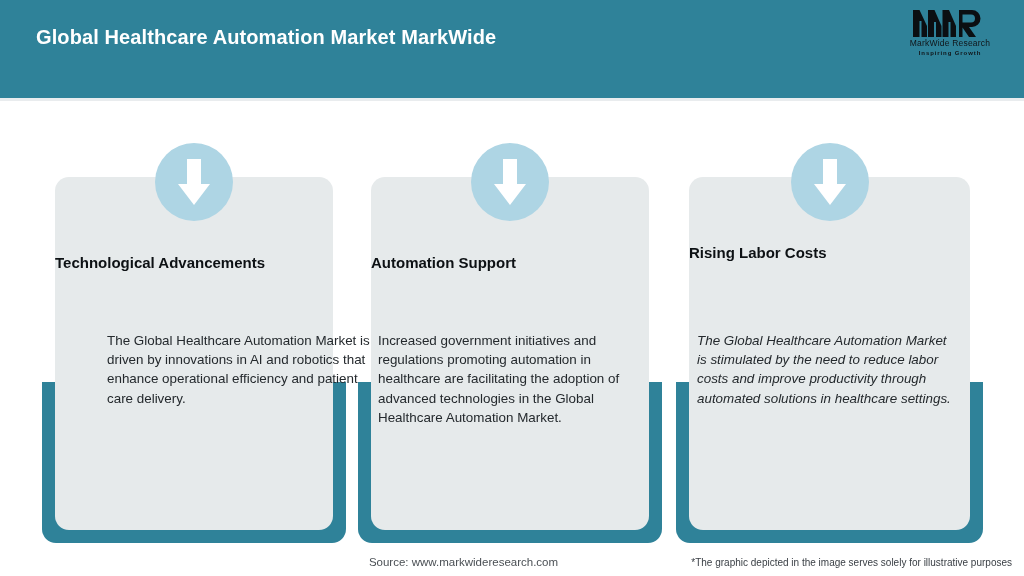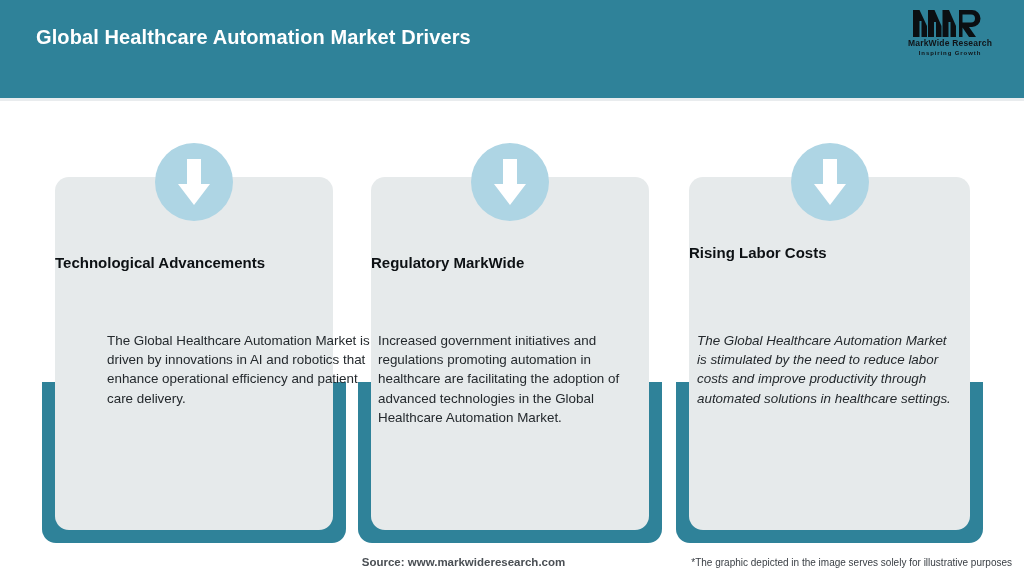--- a/index.html
+++ b/index.html
@@ -60,21 +60,21 @@
   }
   .logo-mark {
     display: block;
     margin: 0 auto;
     width: 74px;
     height: 30px;
   }
   .logo-name {
     display: block;
     font-size: 8.5px;
-    font-weight: bold;
+    font-weight: normal;
     color: #101418;
     letter-spacing: 0.2px;
     line-height: 11px;
     white-space: nowrap;
   }
   .logo-tag {
     display: block;
     font-size: 6px;
     font-weight: bold;
     color: #101418;
@@ -137,39 +137,39 @@
   }
 
   
   .footer-source {
     position: absolute;
     left: 0;
     top: 556px;
     width: 927px;
     text-align: center;
     font-size: 11.5px;
-    font-weight: bold;
+    font-weight: normal;
     color: #4a4f54;
   }
   .footer-note {
     position: absolute;
     right: 12px;
     top: 557px;
     font-size: 10px;
     color: #3b4046;
     white-space: nowrap;
   }
 </style>
 </head>
 <body>
 
 <div class="canvas">
 
   <div class="header-bar"></div>
-  <div class="header-title">Global Healthcare Automation Market Drivers</div>
+  <div class="header-title">Global Healthcare Automation Market MarkWide</div>
   <div class="header-rule"></div>
 
   <div class="logo">
     <svg class="logo-mark" viewBox="0 0 148 60">
       <g fill="#0b0f12">
         <polygon points="0,58 0,4 13,4 28,36 28,58 17,58 17,26 13,26 13,58"></polygon>
         <polygon points="30,4 43,4 57,36 57,58 46,58 46,28 42,28 42,58 30,58"></polygon>
         <polygon points="59,4 72,4 86,36 86,58 75,58 75,28 71,28 71,58 59,58"></polygon>
         <path d="M92,4 h26 a17,17 0 0 1 0,34 h-6 l14,20 h-14 l-13,-19 v19 h-7z M99,13 v16 h17 a8,8 0 0 0 0,-16 z"></path>
       </g>
@@ -195,21 +195,21 @@
   <div class="card-group">
     <div class="frame" style="left:358px; top:382px; width:304px; height:161px;"></div>
     <div class="card" style="left:371px; top:177px; width:278px; height:353px;"></div>
 
     <div class="icon-circle" style="left:471px; top:143px;">
       <svg class="icon-arrow" viewBox="0 0 36 50">
         <polygon points="11,2 25,2 25,27 34,27 18,48 2,27 11,27" fill="#ffffff"></polygon>
       </svg>
     </div>
 
-    <div class="card-title" style="left:371px; top:254px; width:278px;">Regulatory MarkWide</div>
+    <div class="card-title" style="left:371px; top:254px; width:278px;">Automation Support</div>
     <div class="card-body" style="left:378px; top:331px; width:258px;">Increased government initiatives and regulations promoting automation in healthcare are facilitating the adoption of advanced technologies in the Global Healthcare Automation Market.</div>
   </div>
 
   <div class="card-group">
     <div class="frame" style="left:676px; top:382px; width:307px; height:161px;"></div>
     <div class="card" style="left:689px; top:177px; width:281px; height:353px;"></div>
 
     <div class="icon-circle" style="left:791px; top:143px;">
       <svg class="icon-arrow" viewBox="0 0 36 50">
         <polygon points="11,2 25,2 25,27 34,27 18,48 2,27 11,27" fill="#ffffff"></polygon>

